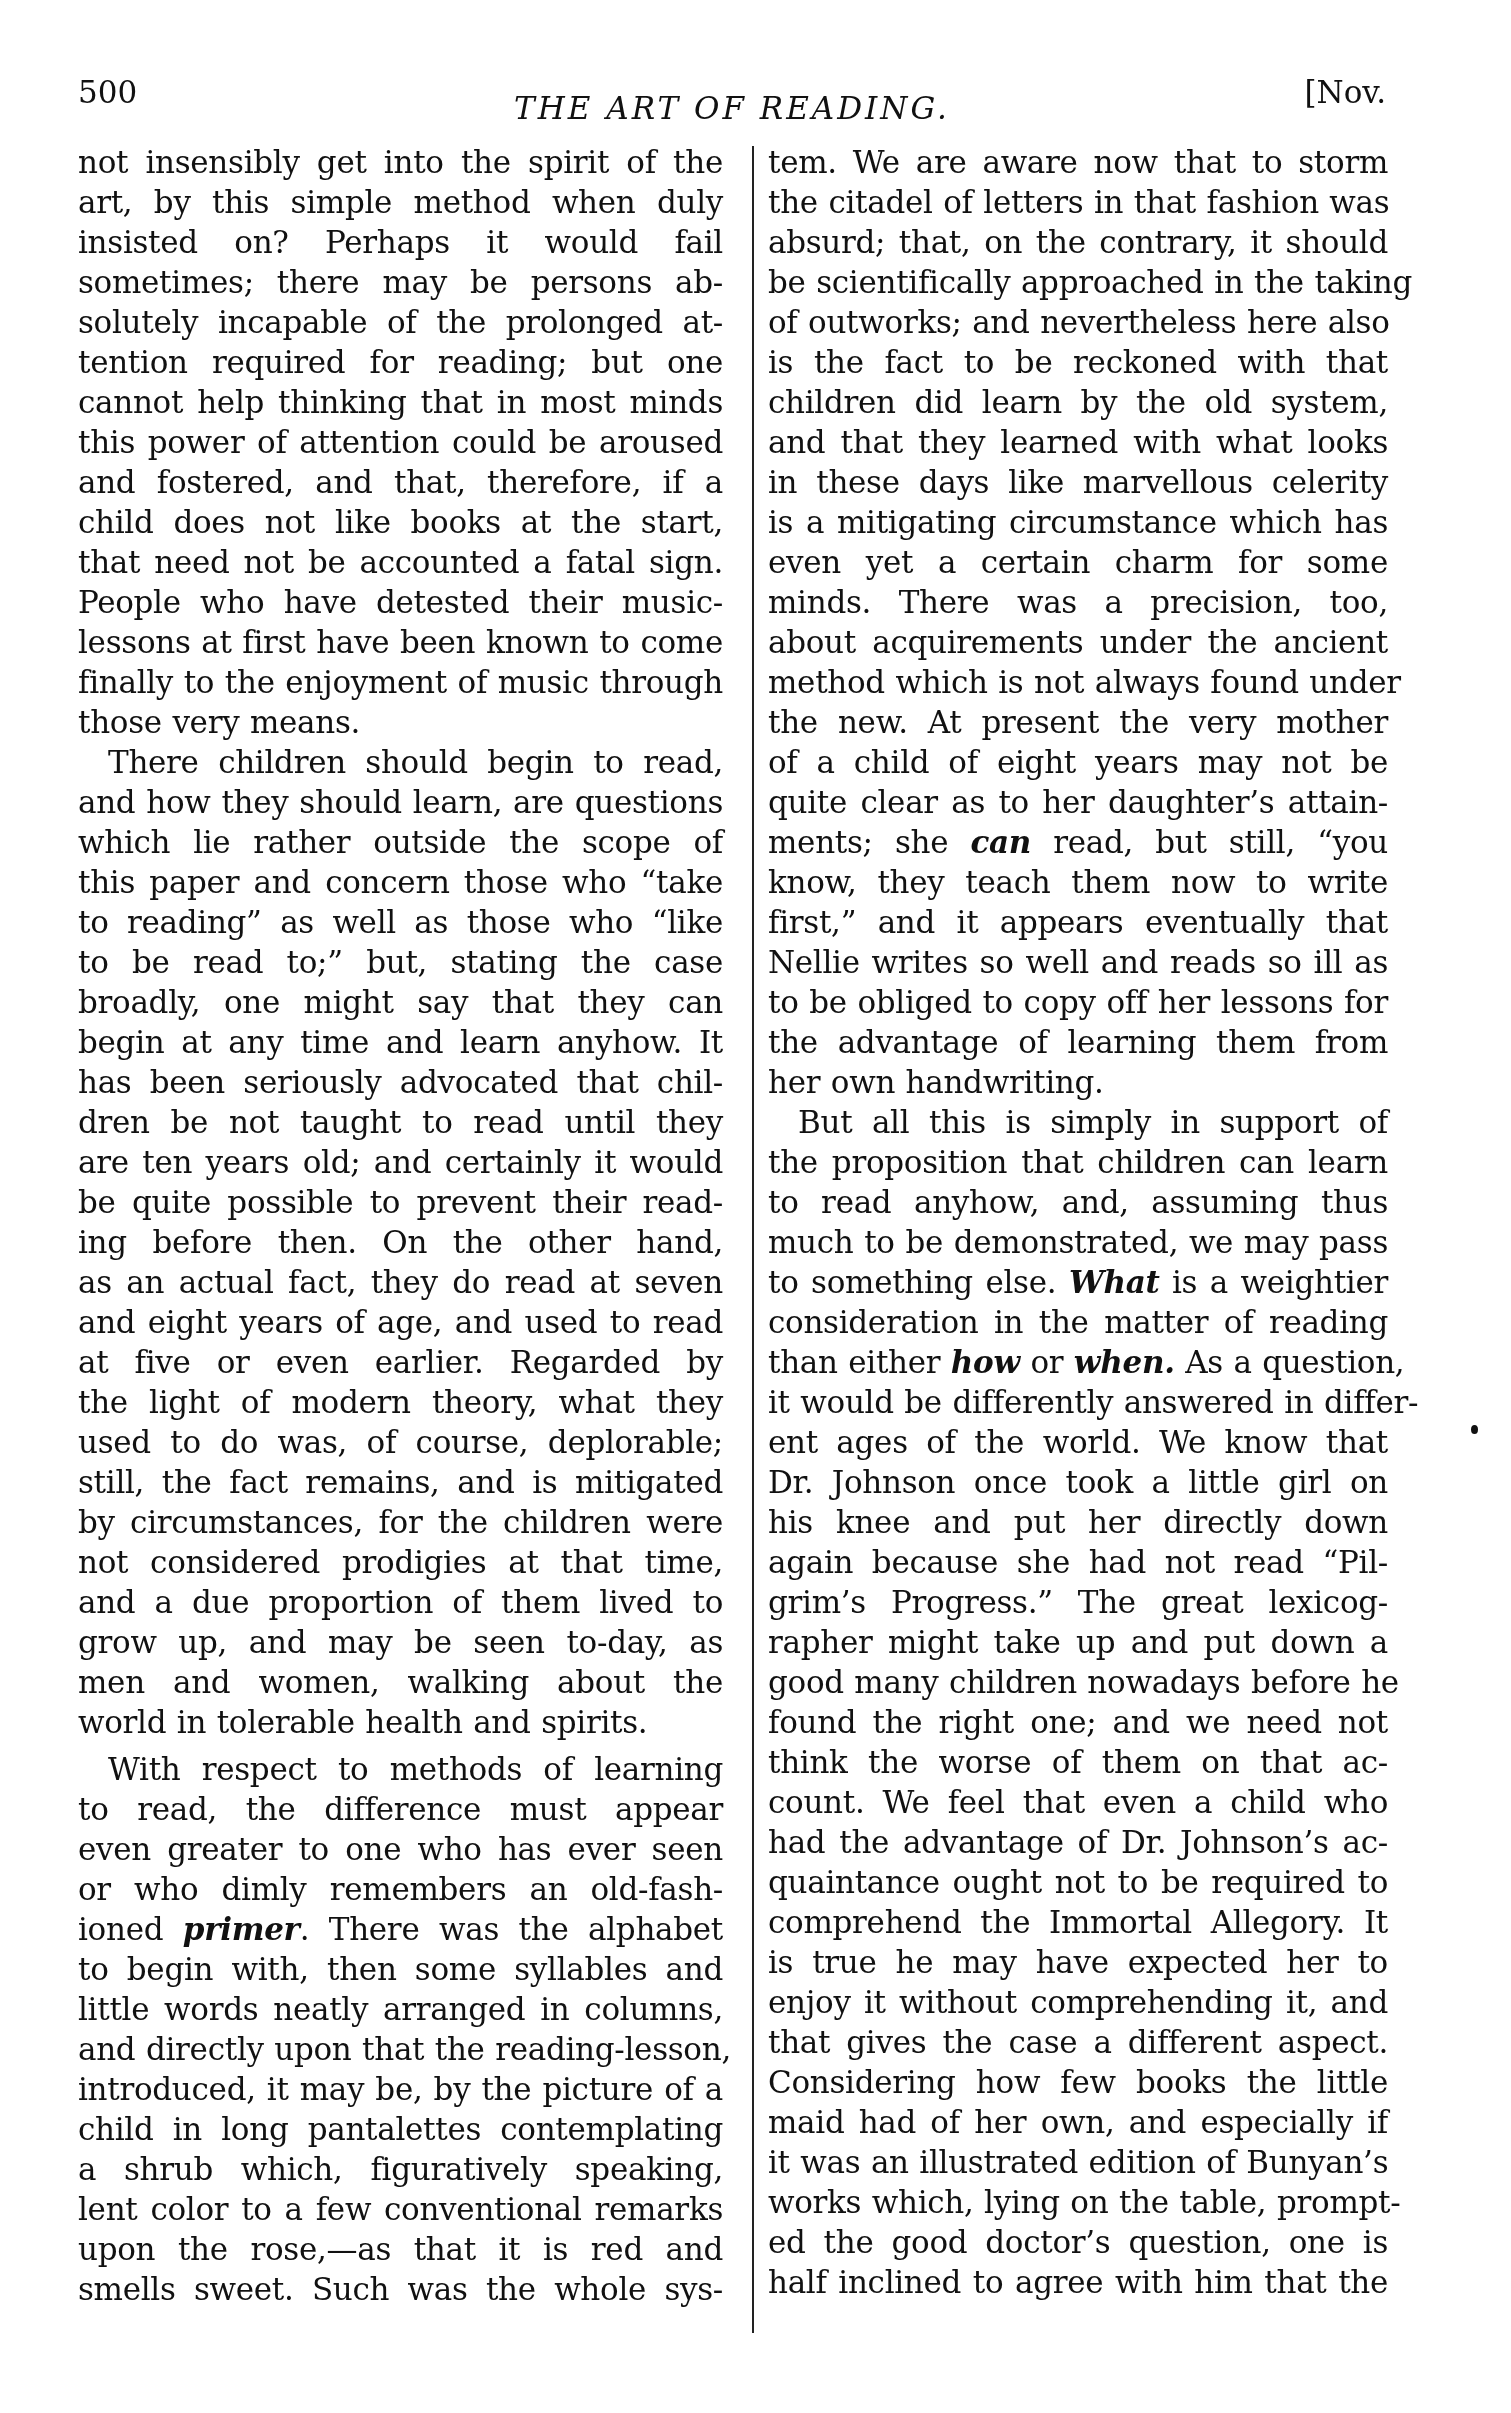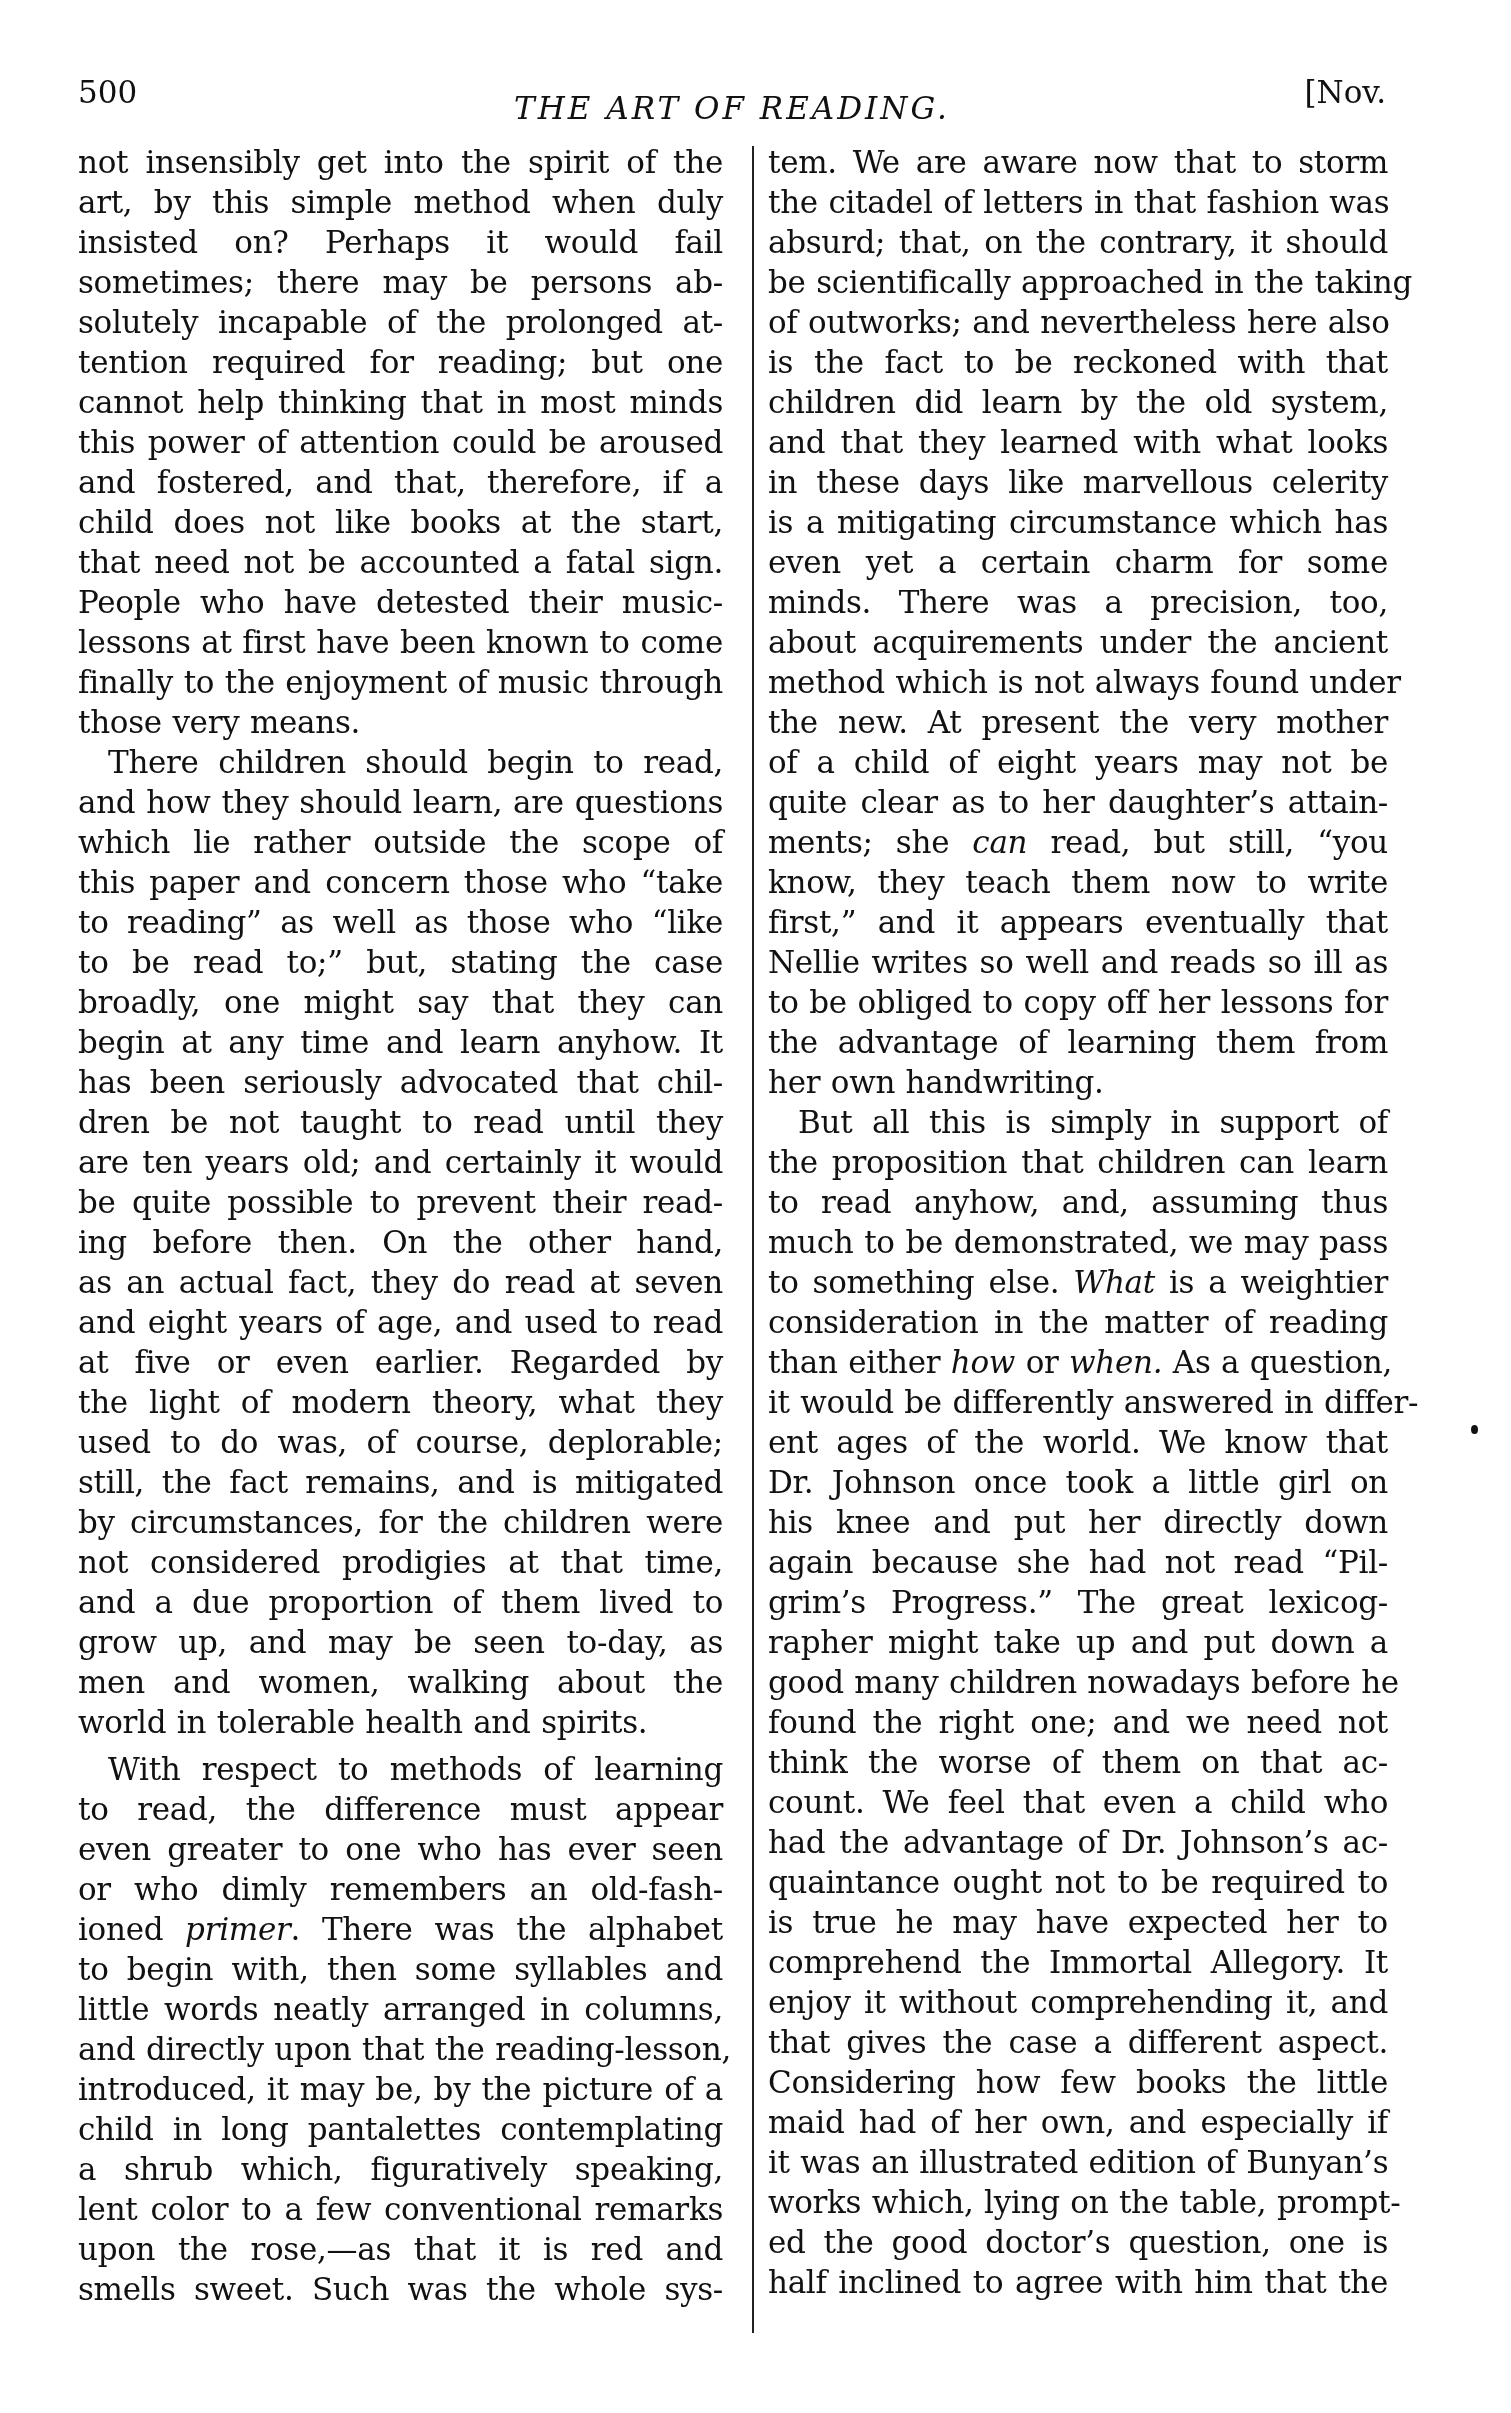--- a/index.html
+++ b/index.html
@@ -28,21 +28,21 @@
   .col-left { left: 78px; width: 645px; }
   .col-right { left: 768px; width: 620px; }
   .divider {
     position: absolute; left: 752px; top: 146px; width: 1.5px; height: 2187px;
     background: #222222;
   }
   .line { display: block; white-space: nowrap; text-align-last: justify; text-align: justify; }
   .line.last { text-align-last: left; }
   .line.indent { padding-left: 30px; }
   .line.gap { margin-top: 7px; }
-  i { font-style: italic; }
+  i { font-style: italic; font-weight: bold; }
   .speck { position: absolute; background: #111; border-radius: 50%; }
 </style>
 </head>
 <body>
 
 <div class="header">
   <span class="page-num">500</span>
   <span class="running-title">THE ART OF READING.</span>
   <span class="issue-month">[Nov.</span>
 </div>
@@ -142,22 +142,22 @@
     <span class="line">his knee and put her directly down</span>
     <span class="line">again because she had not read “Pil-</span>
     <span class="line">grim’s Progress.” The great lexicog-</span>
     <span class="line">rapher might take up and put down a</span>
     <span class="line">good many children nowadays before he</span>
     <span class="line">found the right one; and we need not</span>
     <span class="line">think the worse of them on that ac-</span>
     <span class="line">count. We feel that even a child who</span>
     <span class="line">had the advantage of Dr. Johnson’s ac-</span>
     <span class="line">quaintance ought not to be required to</span>
+    <span class="line">comprehend the Immortal Allegory. It</span>
     <span class="line">is true he may have expected her to</span>
-    <span class="line">comprehend the Immortal Allegory. It</span>
     <span class="line">enjoy it without comprehending it, and</span>
     <span class="line">that gives the case a different aspect.</span>
     <span class="line">Considering how few books the little</span>
     <span class="line">maid had of her own, and especially if</span>
     <span class="line">it was an illustrated edition of Bunyan’s</span>
     <span class="line">works which, lying on the table, prompt-</span>
     <span class="line">ed the good doctor’s question, one is</span>
     <span class="line">half inclined to agree with him that the</span>
   </div>
 

